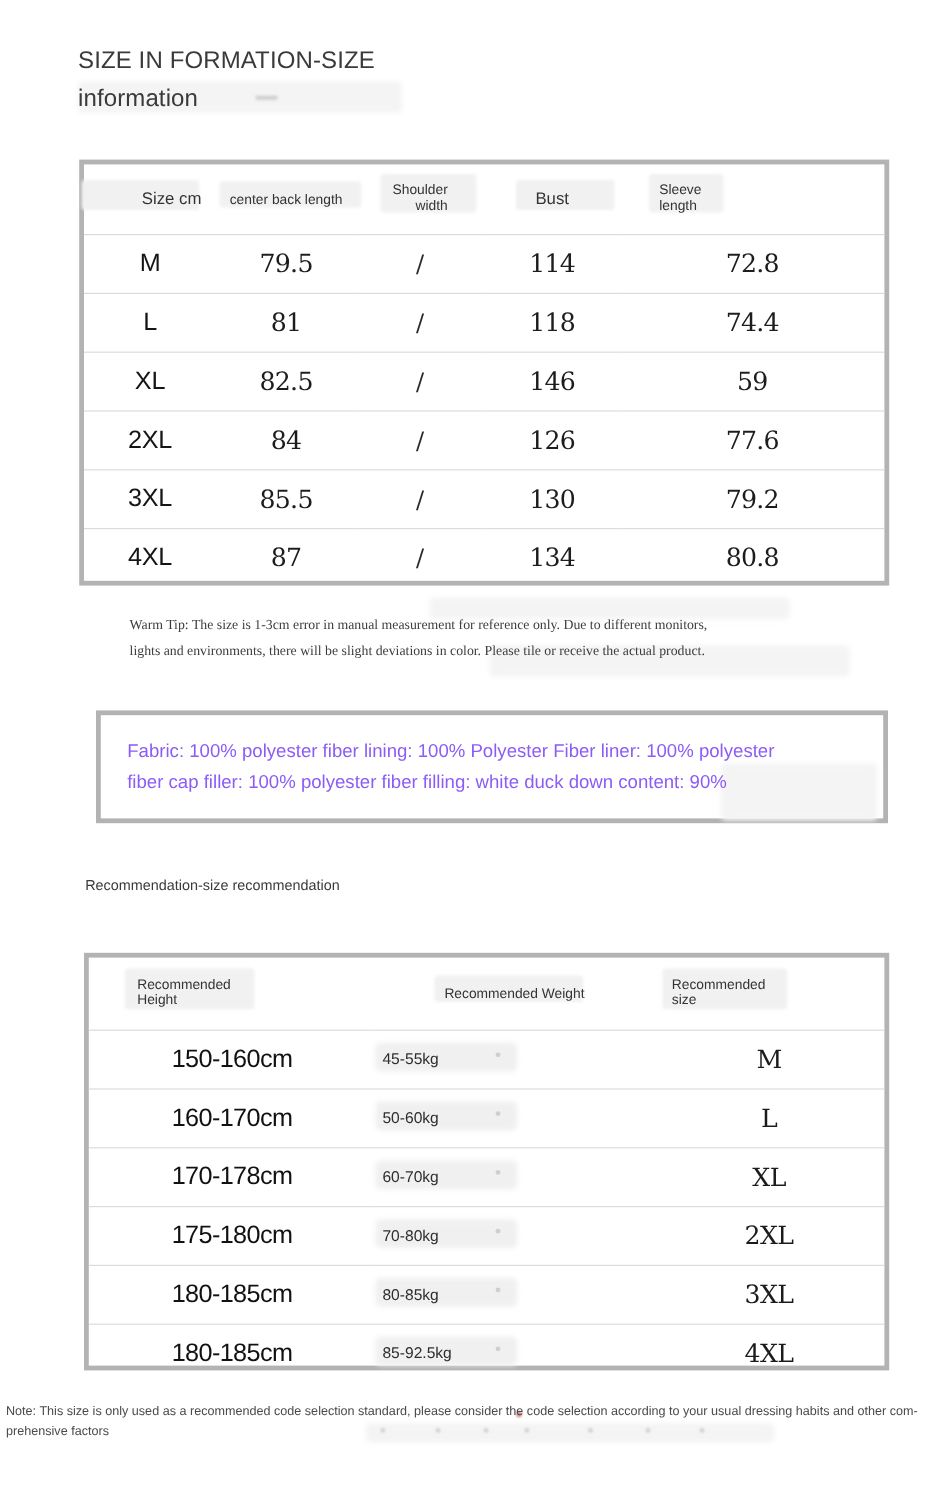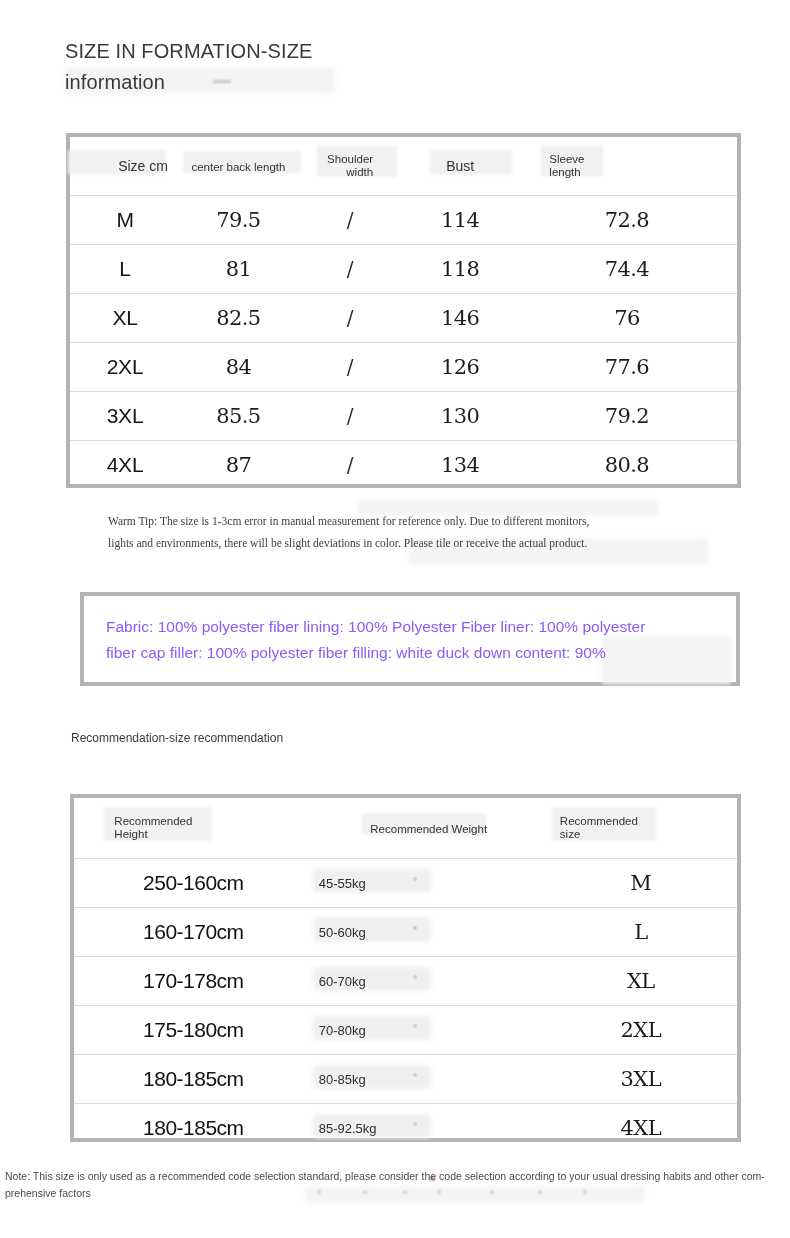--- a/index.html
+++ b/index.html
@@ -315,21 +315,21 @@
         <td class="cell-val">81</td>
         <td class="cell-slash">/</td>
         <td class="cell-val">118</td>
         <td class="cell-val">74.4</td>
       </tr>
       <tr>
         <td class="cell-size">XL</td>
         <td class="cell-val">82.5</td>
         <td class="cell-slash">/</td>
         <td class="cell-val">146</td>
-        <td class="cell-val">76</td>
+        <td class="cell-val">59</td>
       </tr>
       <tr>
         <td class="cell-size">2XL</td>
         <td class="cell-val">84</td>
         <td class="cell-slash">/</td>
         <td class="cell-val">126</td>
         <td class="cell-val">77.6</td>
       </tr>
       <tr>
         <td class="cell-size">3XL</td>
@@ -399,21 +399,21 @@
             <span class="hdr-txt h-rs">
               <span style="display:block">Recommended</span>
               <span style="display:block">size</span>
             </span>
           </span>
         </th>
       </tr>
     </thead>
     <tbody>
       <tr>
-        <td class="cell-height">250-160cm</td>
+        <td class="cell-height">150-160cm</td>
         <td>
           <span class="cell-weight-wrap">
             <span class="wt-hl"></span>
             <span class="wt-dot"></span>
             <span class="cell-weight">45-55kg</span>
           </span>
         </td>
         <td class="cell-reco-size">M</td>
       </tr>
       <tr>

